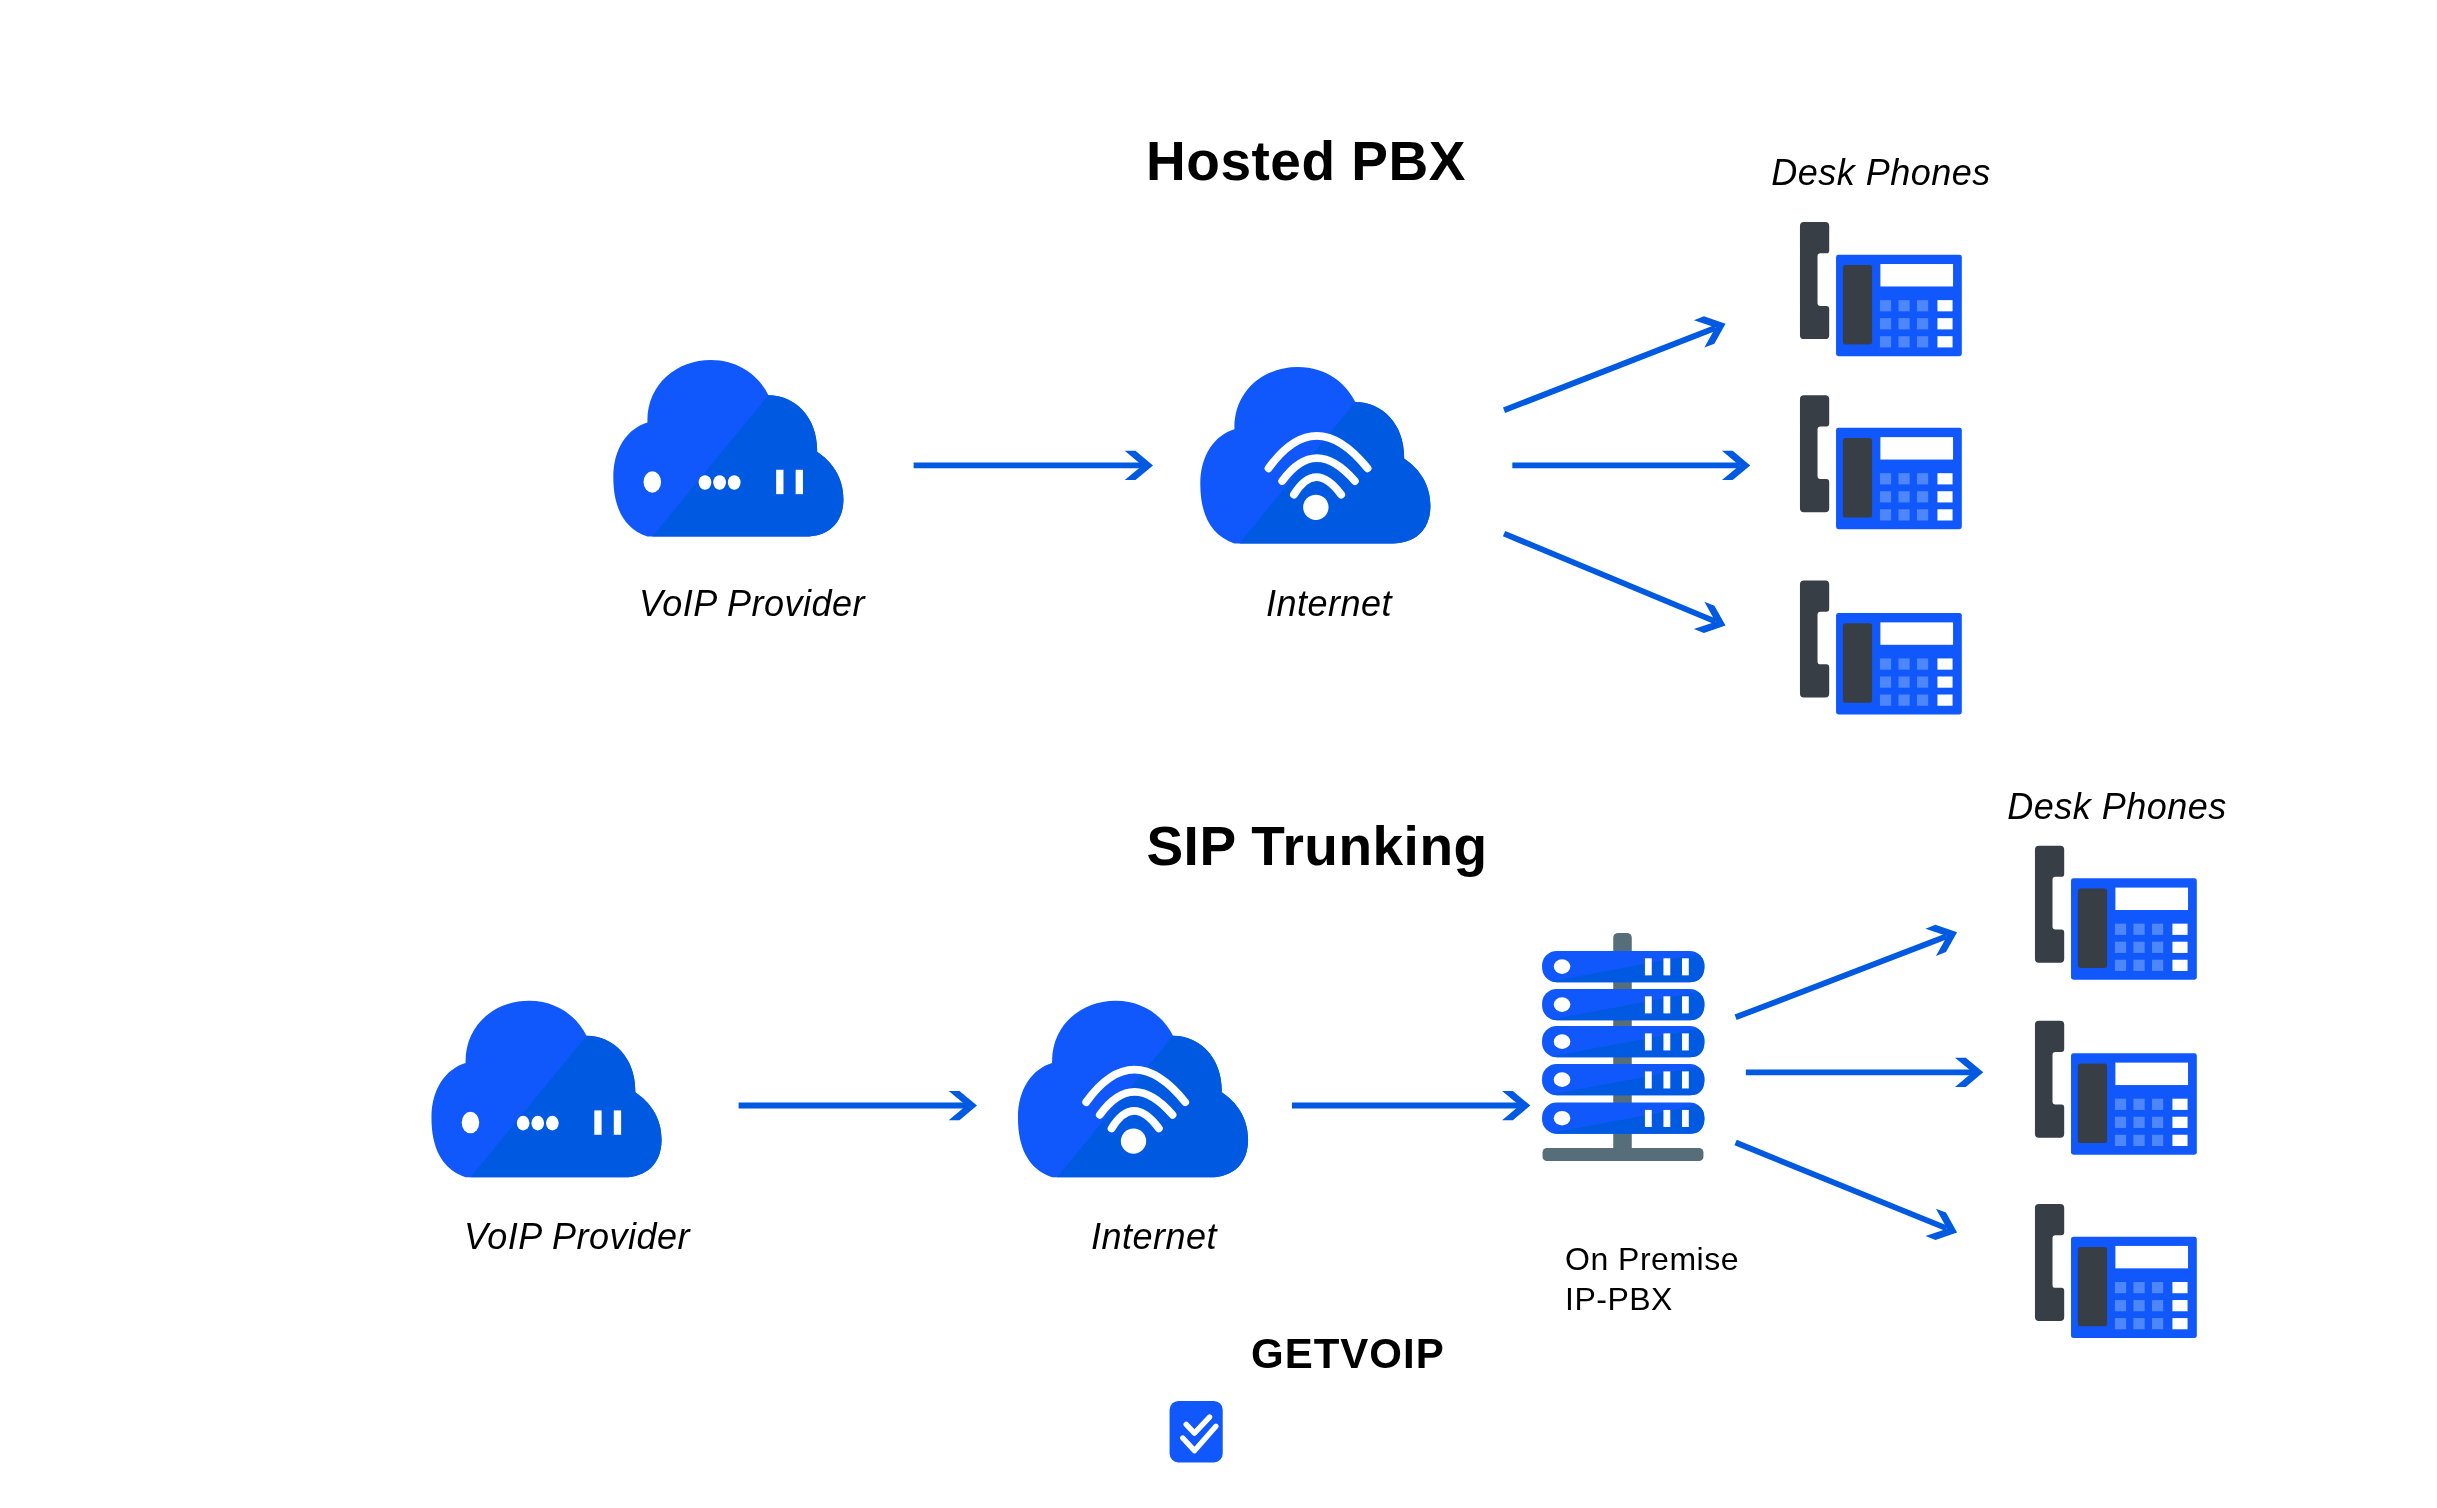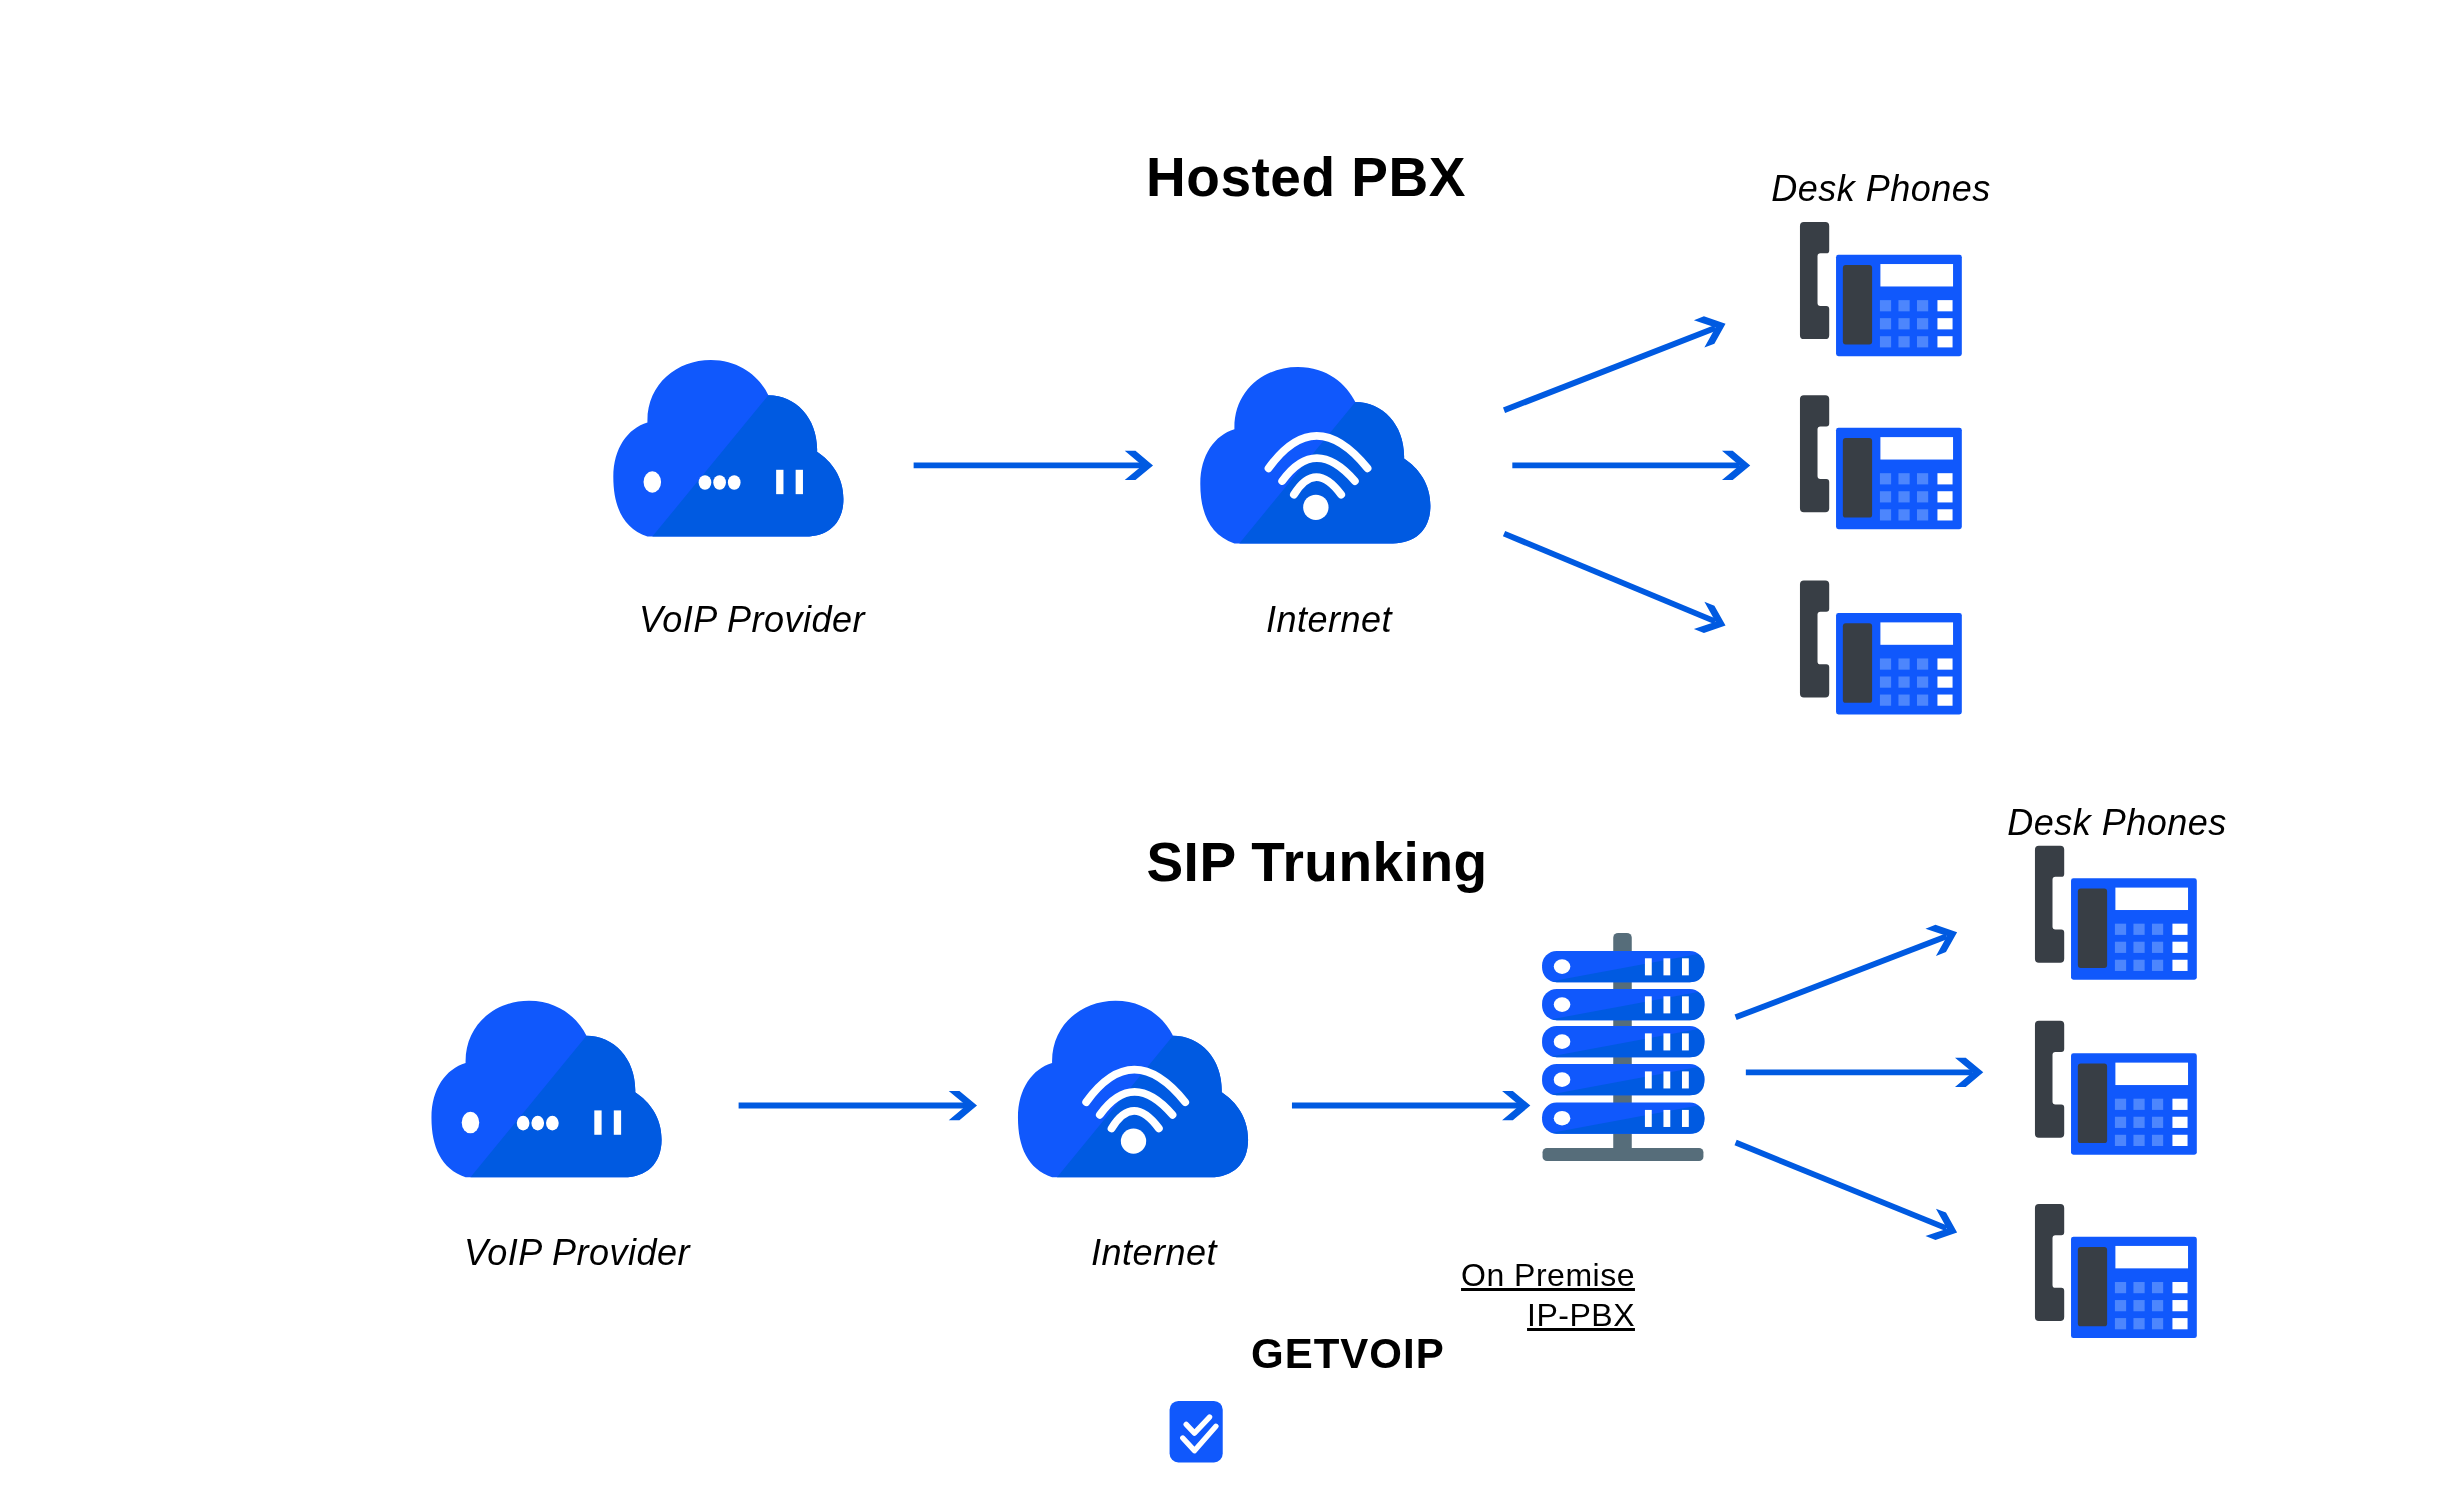--- a/index.html
+++ b/index.html
@@ -1,18 +1,18 @@
 <!DOCTYPE html>
 <html style="font-size:7.8px"><head>
 <meta charset="utf-8">
 <style>
   html, body { margin:0; padding:0; background:#ffffff; }
   body { width:2600px; height:1509px; position:relative; overflow:hidden; font-family:"Liberation Sans", "DejaVu Sans", sans-serif; color:#000; }
   #canvas { position:absolute; left:0; top:0; width:2600px; height:1509px; }
-  .txt { position:absolute; white-space:nowrap; transform:translateX(-50%); text-align:right;margin-top:16px; }
+  .txt { position:absolute; white-space:nowrap; transform:translateX(-50%); text-align:left; }
   .title { font-weight:bold; font-size:55px; letter-spacing:0.5px; }
   .label { font-size:36px; letter-spacing:0.5px;font-style:italic; }
   .label2 { font-size:32px; letter-spacing:0.5px; line-height:40px; }
   .logo-text { position:absolute; font-weight:bold; font-size:42px; letter-spacing:1px; }
 </style>
 </head>
 <body>
 
 <svg id="canvas" viewBox="0 0 5333 3094" xmlns="http://www.w3.org/2000/svg">
   <defs>
@@ -209,19 +209,19 @@
 
 <div class="txt title" style="left:1306px; top:129px;">Hosted PBX</div>
 <div class="txt label" style="left:1881px; top:152px;">Desk Phones</div>
 <div class="txt label" style="left:752px; top:583px;">VoIP Provider</div>
 <div class="txt label" style="left:1329px; top:583px;">Internet</div>
 
 <div class="txt title" style="left:1317px; top:814px;">SIP Trunking</div>
 <div class="txt label" style="left:2117px; top:786px;">Desk Phones</div>
 <div class="txt label" style="left:577px; top:1216px;">VoIP Provider</div>
 <div class="txt label" style="left:1154px; top:1216px;">Internet</div>
-<div class="txt label2" style="left:1548px; top:1239px;text-decoration:underline;">
+<div class="txt label2" style="left:1652px; top:1239px;">
   <div>On Premise</div>
   <div>IP-PBX</div>
 </div>
 
 <div class="logo-text" style="left:1251px; top:1330px;">GETVOIP</div>
 
 
 </body></html>

